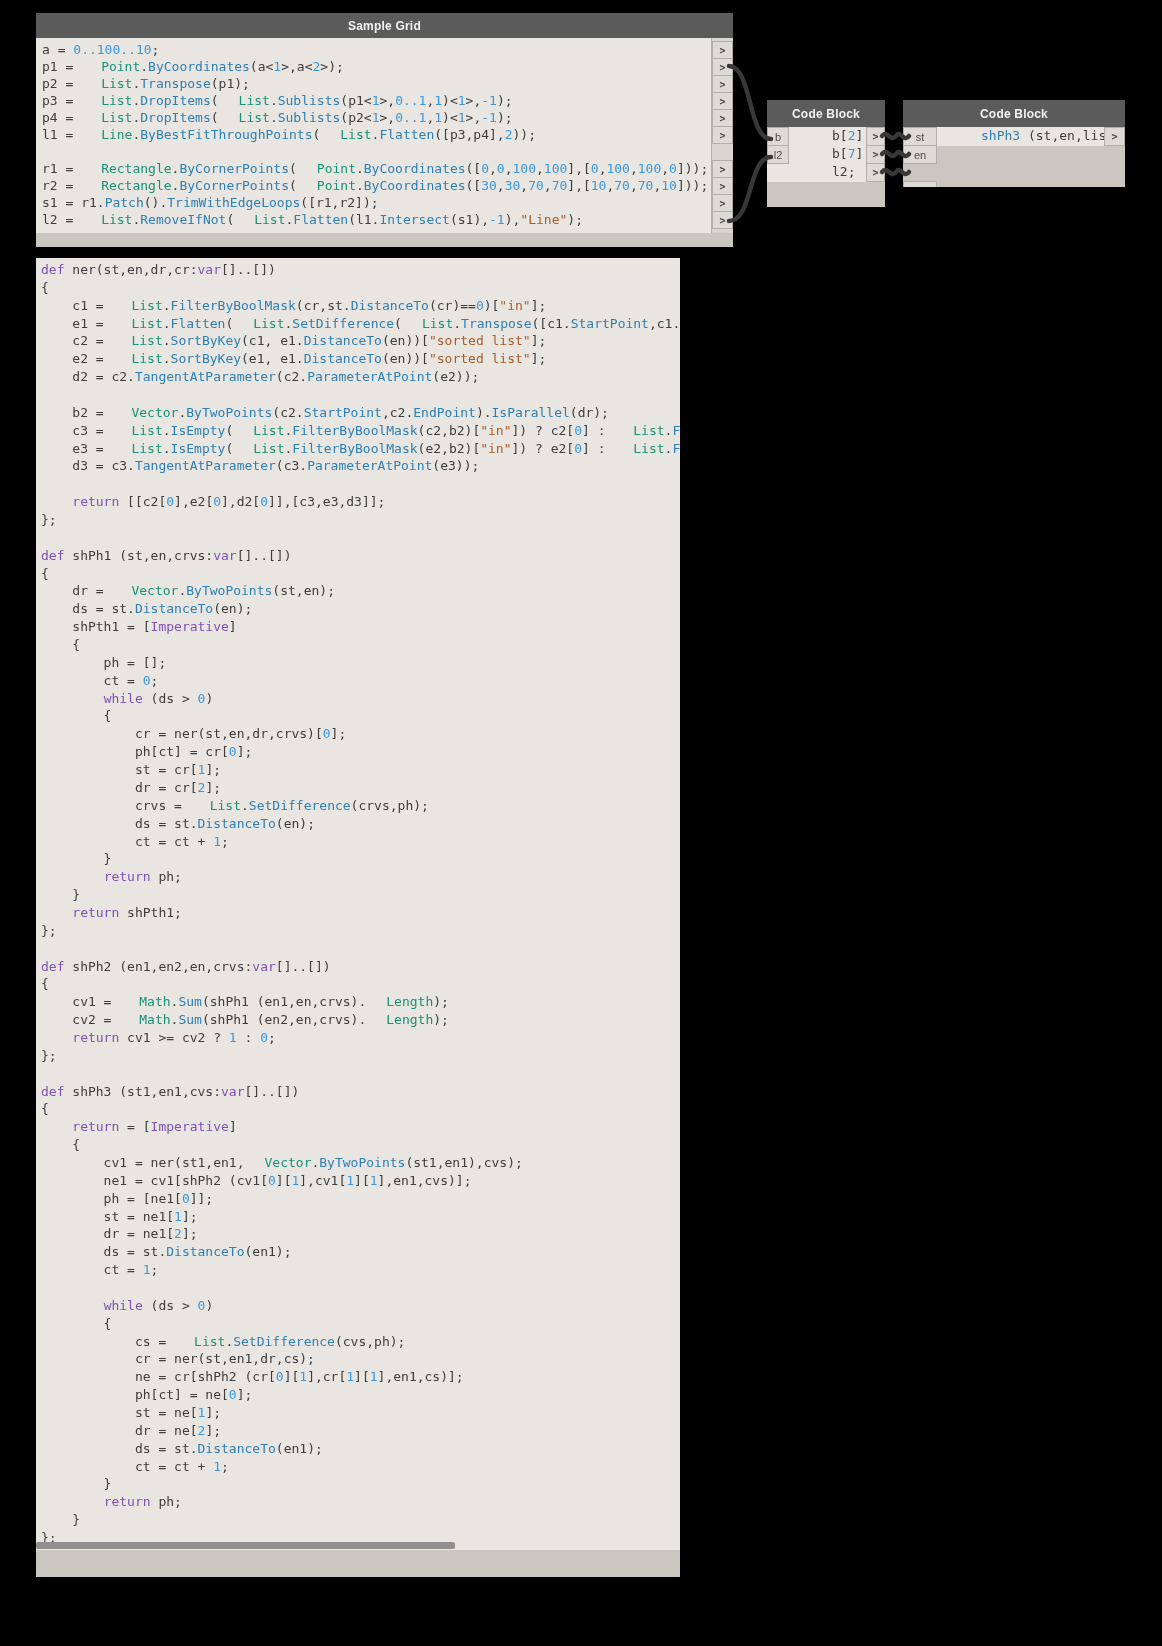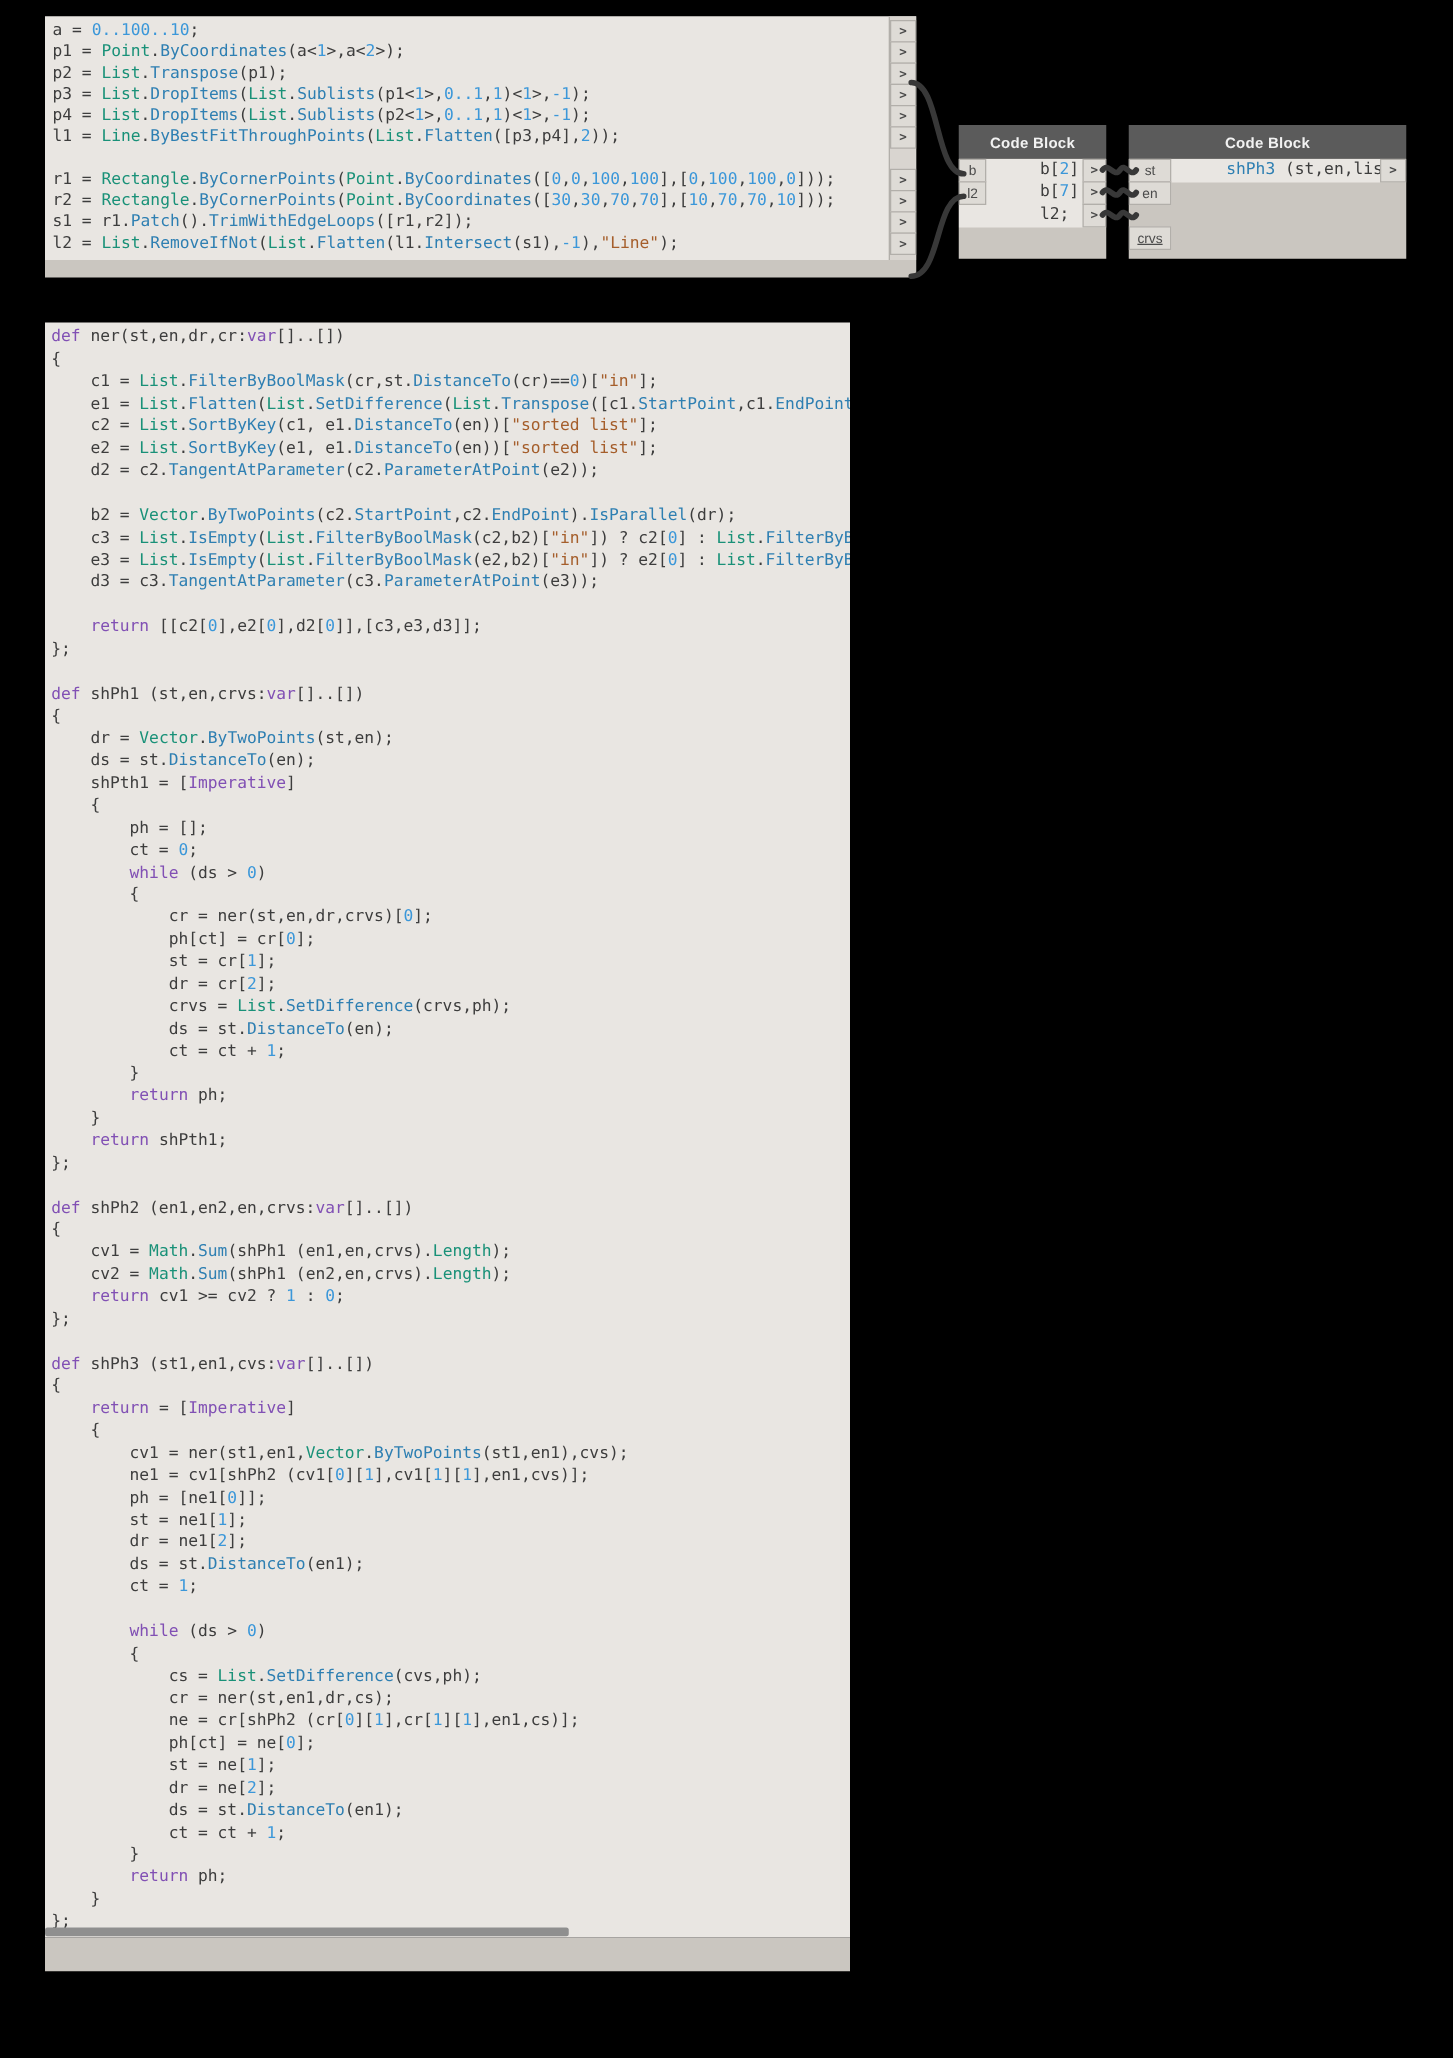--- a/index.html
+++ b/index.html
@@ -9,21 +9,21 @@
   .node-header{background:var(--header-bg);color:var(--header-text);font-weight:bold;font-size:12px;
        display:flex;align-items:center;justify-content:center;letter-spacing:.2px;}
   .node-body{position:relative;background:var(--body-bg);overflow:hidden;}
   .node-footer{background:var(--footer-bg);}
   .code{font-family:"DejaVu Sans Mono",monospace;font-size:13px;white-space:pre;color:var(--code-default);}
   .sg .code-line{height:17px;line-height:17px;}
   .sp .code-line{height:17.86px;line-height:17.86px;}
   .cb .code-line{height:18px;line-height:18px;margin-left:40px;}
   .tk-d{color:var(--code-default);}
   .tk-k{color:var(--code-keyword);}
-  .tk-c{color:var(--code-class);}
+  .tk-c{color:var(--code-class);margin-left:20px;}
   .tk-m{color:var(--code-method);}
   .tk-n{color:var(--code-number);}
   .tk-s{color:var(--code-string);}
   .out-ports{position:absolute;top:0;right:0;}
   .col-bg{background:var(--port-col-bg);border-left:1px solid var(--port-border);}
   .out-port{position:absolute;left:0;right:0;box-sizing:border-box;background:var(--port-bg);
        border:1px solid var(--port-border);color:var(--port-text);font-size:10px;font-weight:bold;
        display:flex;align-items:center;justify-content:center;font-family:"DejaVu Sans Mono",monospace;}
   .in-ports{position:absolute;top:0;left:0;}
   .in-port{position:absolute;left:0;right:0;box-sizing:border-box;background:var(--port-bg);
@@ -31,20 +31,23 @@
        display:flex;align-items:center;justify-content:center;}
   .cb-codebg{position:absolute;background:var(--body-bg);}
   .wires{position:absolute;left:0;top:0;z-index:5;pointer-events:none;}
   .wires path{stroke:var(--wire);stroke-width:4.5;fill:none;stroke-linecap:round;}
   .hscroll-thumb{position:absolute;left:0;bottom:1px;height:7px;background:var(--scrollbar-thumb);border-radius:2px;}
 </style>
 </head>
 <body>
 
 <div class="node sg" style="left:36px;top:13px;width:697px;height:234px;">
+  <div class="node-header" style="height:25px;">
+    <span>Sample Grid</span>
+  </div>
   <div class="node-body" style="height:195px;">
     <div class="code" style="position:absolute;left:6px;top:3px;right:22px;overflow:hidden;"><div class="code-line"><span class="tk-d">a = </span><span class="tk-n">0..100..10</span><span class="tk-d">;</span></div><div class="code-line"><span class="tk-d">p1 = </span><span class="tk-c">Point</span><span class="tk-d">.</span><span class="tk-m">ByCoordinates</span><span class="tk-d">(a&lt;</span><span class="tk-n">1</span><span class="tk-d">&gt;,a&lt;</span><span class="tk-n">2</span><span class="tk-d">&gt;);</span></div><div class="code-line"><span class="tk-d">p2 = </span><span class="tk-c">List</span><span class="tk-d">.</span><span class="tk-m">Transpose</span><span class="tk-d">(p1);</span></div><div class="code-line"><span class="tk-d">p3 = </span><span class="tk-c">List</span><span class="tk-d">.</span><span class="tk-m">DropItems</span><span class="tk-d">(</span><span class="tk-c">List</span><span class="tk-d">.</span><span class="tk-m">Sublists</span><span class="tk-d">(p1&lt;</span><span class="tk-n">1</span><span class="tk-d">&gt;,</span><span class="tk-n">0..1</span><span class="tk-d">,</span><span class="tk-n">1</span><span class="tk-d">)&lt;</span><span class="tk-n">1</span><span class="tk-d">&gt;,</span><span class="tk-n">-1</span><span class="tk-d">);</span></div><div class="code-line"><span class="tk-d">p4 = </span><span class="tk-c">List</span><span class="tk-d">.</span><span class="tk-m">DropItems</span><span class="tk-d">(</span><span class="tk-c">List</span><span class="tk-d">.</span><span class="tk-m">Sublists</span><span class="tk-d">(p2&lt;</span><span class="tk-n">1</span><span class="tk-d">&gt;,</span><span class="tk-n">0..1</span><span class="tk-d">,</span><span class="tk-n">1</span><span class="tk-d">)&lt;</span><span class="tk-n">1</span><span class="tk-d">&gt;,</span><span class="tk-n">-1</span><span class="tk-d">);</span></div><div class="code-line"><span class="tk-d">l1 = </span><span class="tk-c">Line</span><span class="tk-d">.</span><span class="tk-m">ByBestFitThroughPoints</span><span class="tk-d">(</span><span class="tk-c">List</span><span class="tk-d">.</span><span class="tk-m">Flatten</span><span class="tk-d">([p3,p4],</span><span class="tk-n">2</span><span class="tk-d">));</span></div><div class="code-line">&nbsp;</div><div class="code-line"><span class="tk-d">r1 = </span><span class="tk-c">Rectangle</span><span class="tk-d">.</span><span class="tk-m">ByCornerPoints</span><span class="tk-d">(</span><span class="tk-c">Point</span><span class="tk-d">.</span><span class="tk-m">ByCoordinates</span><span class="tk-d">([</span><span class="tk-n">0</span><span class="tk-d">,</span><span class="tk-n">0</span><span class="tk-d">,</span><span class="tk-n">100</span><span class="tk-d">,</span><span class="tk-n">100</span><span class="tk-d">],[</span><span class="tk-n">0</span><span class="tk-d">,</span><span class="tk-n">100</span><span class="tk-d">,</span><span class="tk-n">100</span><span class="tk-d">,</span><span class="tk-n">0</span><span class="tk-d">]));</span></div><div class="code-line"><span class="tk-d">r2 = </span><span class="tk-c">Rectangle</span><span class="tk-d">.</span><span class="tk-m">ByCornerPoints</span><span class="tk-d">(</span><span class="tk-c">Point</span><span class="tk-d">.</span><span class="tk-m">ByCoordinates</span><span class="tk-d">([</span><span class="tk-n">30</span><span class="tk-d">,</span><span class="tk-n">30</span><span class="tk-d">,</span><span class="tk-n">70</span><span class="tk-d">,</span><span class="tk-n">70</span><span class="tk-d">],[</span><span class="tk-n">10</span><span class="tk-d">,</span><span class="tk-n">70</span><span class="tk-d">,</span><span class="tk-n">70</span><span class="tk-d">,</span><span class="tk-n">10</span><span class="tk-d">]));</span></div><div class="code-line"><span class="tk-d">s1 = r1.</span><span class="tk-m">Patch</span><span class="tk-d">().</span><span class="tk-m">TrimWithEdgeLoops</span><span class="tk-d">([r1,r2]);</span></div><div class="code-line"><span class="tk-d">l2 = </span><span class="tk-c">List</span><span class="tk-d">.</span><span class="tk-m">RemoveIfNot</span><span class="tk-d">(</span><span class="tk-c">List</span><span class="tk-d">.</span><span class="tk-m">Flatten</span><span class="tk-d">(l1.</span><span class="tk-m">Intersect</span><span class="tk-d">(s1),</span><span class="tk-n">-1</span><span class="tk-d">),</span><span class="tk-s">"Line"</span><span class="tk-d">);</span></div></div>
     <div class="out-ports col-bg" style="width:21px;height:100%;">
         <div class="out-port" style="top: 3px; height: 18px;">&gt;</div>
         <div class="out-port" style="top: 20px; height: 18px;">&gt;</div>
         <div class="out-port" style="top: 37px; height: 18px;">&gt;</div>
         <div class="out-port" style="top: 54px; height: 18px;">&gt;</div>
         <div class="out-port" style="top: 71px; height: 18px;">&gt;</div>
         <div class="out-port" style="top: 88px; height: 18px;">&gt;</div>
         <div class="out-port" style="top: 122px; height: 18px;">&gt;</div>
@@ -72,21 +75,21 @@
         <div class="out-port" style="top: 18px; height: 19px;">&gt;</div>
         <div class="out-port" style="top: 36px; height: 19px;">&gt;</div>
       </div>
   </div>
 </div>
 
 <div class="node cb" style="left:903px;top:100px;width:222px;height:107px;">
   <div class="node-header" style="height:27px;">
     <span>Code Block</span>
   </div>
-  <div class="node-body" style="height:80px;background:var(--footer-bg);padding-left:13px;">
+  <div class="node-body" style="height:60px;background:var(--footer-bg);padding-left:13px;">
     <div class="cb-codebg" style="left:0;right:21px;top:0;height:19px;"></div>
     <div class="in-ports" style="width:34px;height:55px;">
         <div class="in-port" style="top: 0px; height: 19px;">st</div>
         <div class="in-port" style="top: 18px; height: 19px;">en</div>
         <div class="in-port" style="top: 54px; height: 19px; text-decoration: underline;">crvs</div>
       </div>
     <div class="code" style="position:absolute;left:38px;top:0;"><div class="code-line"><span class="tk-m">shPh3</span><span class="tk-d"> (st,en,list);</span></div></div>
     <div class="out-ports" style="width:21px;height:19px;">
         <div class="out-port" style="top: 0px; height: 19px;">&gt;</div>
       </div>

